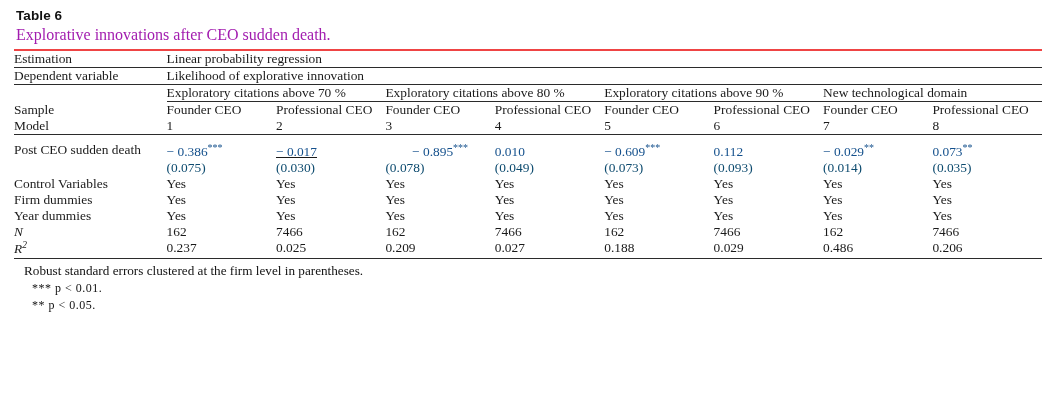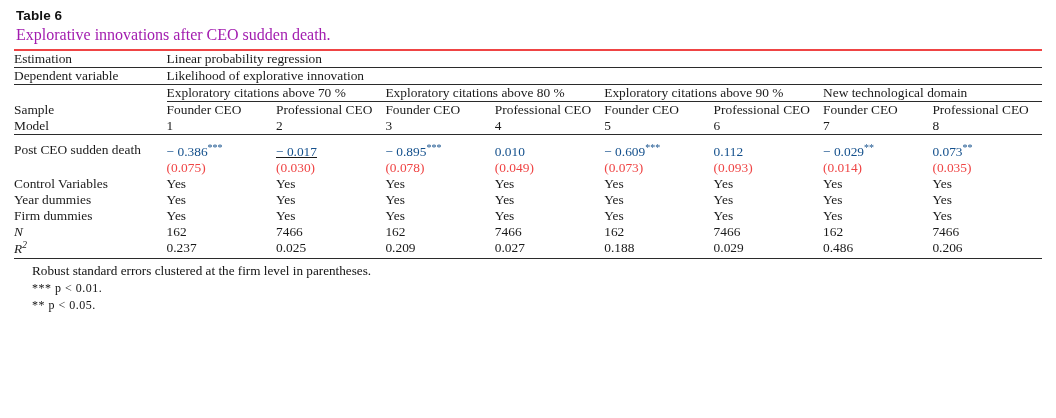--- a/index.html
+++ b/index.html
@@ -85,30 +85,30 @@
     color: #14508c;
     white-space: nowrap;
   }
   .stars {
     color: #14508c;
     font-size: 10px;
     vertical-align: super;
     letter-spacing: 0px;
   }
   .se {
-    color: #ef4444;
+    color: #0c4a6e;
   }
   .notes {
     font-family: "Liberation Serif", serif;
     font-size: 13.2px;
     color: #111;
     margin: 4px 0 0 2px;
   }
   .note-line {
-    margin: 2px 0 0 16px;
+    margin: 2px 0 0 8px;
   }
   .note-indent {
     margin-left: 16px;
   }
   .note-star {
     font-size: 12px;
     letter-spacing: 0.5px;
   }
   sup.r2 { font-size: 9.5px; vertical-align: super; }
 </style>
@@ -177,21 +177,21 @@
     </tr>
 
     <tr class="row-groupline">
       <td class="lbl" style="padding-top:7px;">Post CEO sudden death</td>
       <td class="val" style="padding-top:7px;">
         <span class="coef">− 0.386</span><span class="stars">***</span>
       </td>
       <td class="val" style="padding-top:7px;text-decoration:underline;">
         <span class="coef">− 0.017</span><span class="stars"></span>
       </td>
-      <td class="val" style="padding-top:7px;">
+      <td class="val" style="padding-top:7px;text-align:center;">
         <span class="coef">− 0.895</span><span class="stars">***</span>
       </td>
       <td class="val" style="padding-top:7px;">
         <span class="coef">0.010</span><span class="stars"></span>
       </td>
       <td class="val" style="padding-top:7px;font-family:Liberation Serif, serif;">
         <span class="coef">− 0.609</span><span class="stars">***</span>
       </td>
       <td class="val" style="padding-top:7px;">
         <span class="coef">0.112</span><span class="stars"></span>
@@ -222,33 +222,33 @@
       <td class="val">Yes</td>
       <td class="val">Yes</td>
       <td class="val">Yes</td>
       <td class="val">Yes</td>
       <td class="val">Yes</td>
       <td class="val">Yes</td>
       <td class="val">Yes</td>
     </tr>
 
     <tr>
+      <td class="lbl">Firm dummies</td>
+      <td class="val">Yes</td>
+      <td class="val">Yes</td>
+      <td class="val">Yes</td>
+      <td class="val">Yes</td>
+      <td class="val">Yes</td>
+      <td class="val">Yes</td>
+      <td class="val">Yes</td>
+      <td class="val">Yes</td>
+    </tr>
+
+    <tr>
       <td class="lbl">Year dummies</td>
-      <td class="val">Yes</td>
-      <td class="val">Yes</td>
-      <td class="val">Yes</td>
-      <td class="val">Yes</td>
-      <td class="val">Yes</td>
-      <td class="val">Yes</td>
-      <td class="val">Yes</td>
-      <td class="val">Yes</td>
-    </tr>
-
-    <tr>
-      <td class="lbl">Firm dummies</td>
       <td class="val">Yes</td>
       <td class="val">Yes</td>
       <td class="val">Yes</td>
       <td class="val">Yes</td>
       <td class="val">Yes</td>
       <td class="val">Yes</td>
       <td class="val">Yes</td>
       <td class="val">Yes</td>
     </tr>
 

